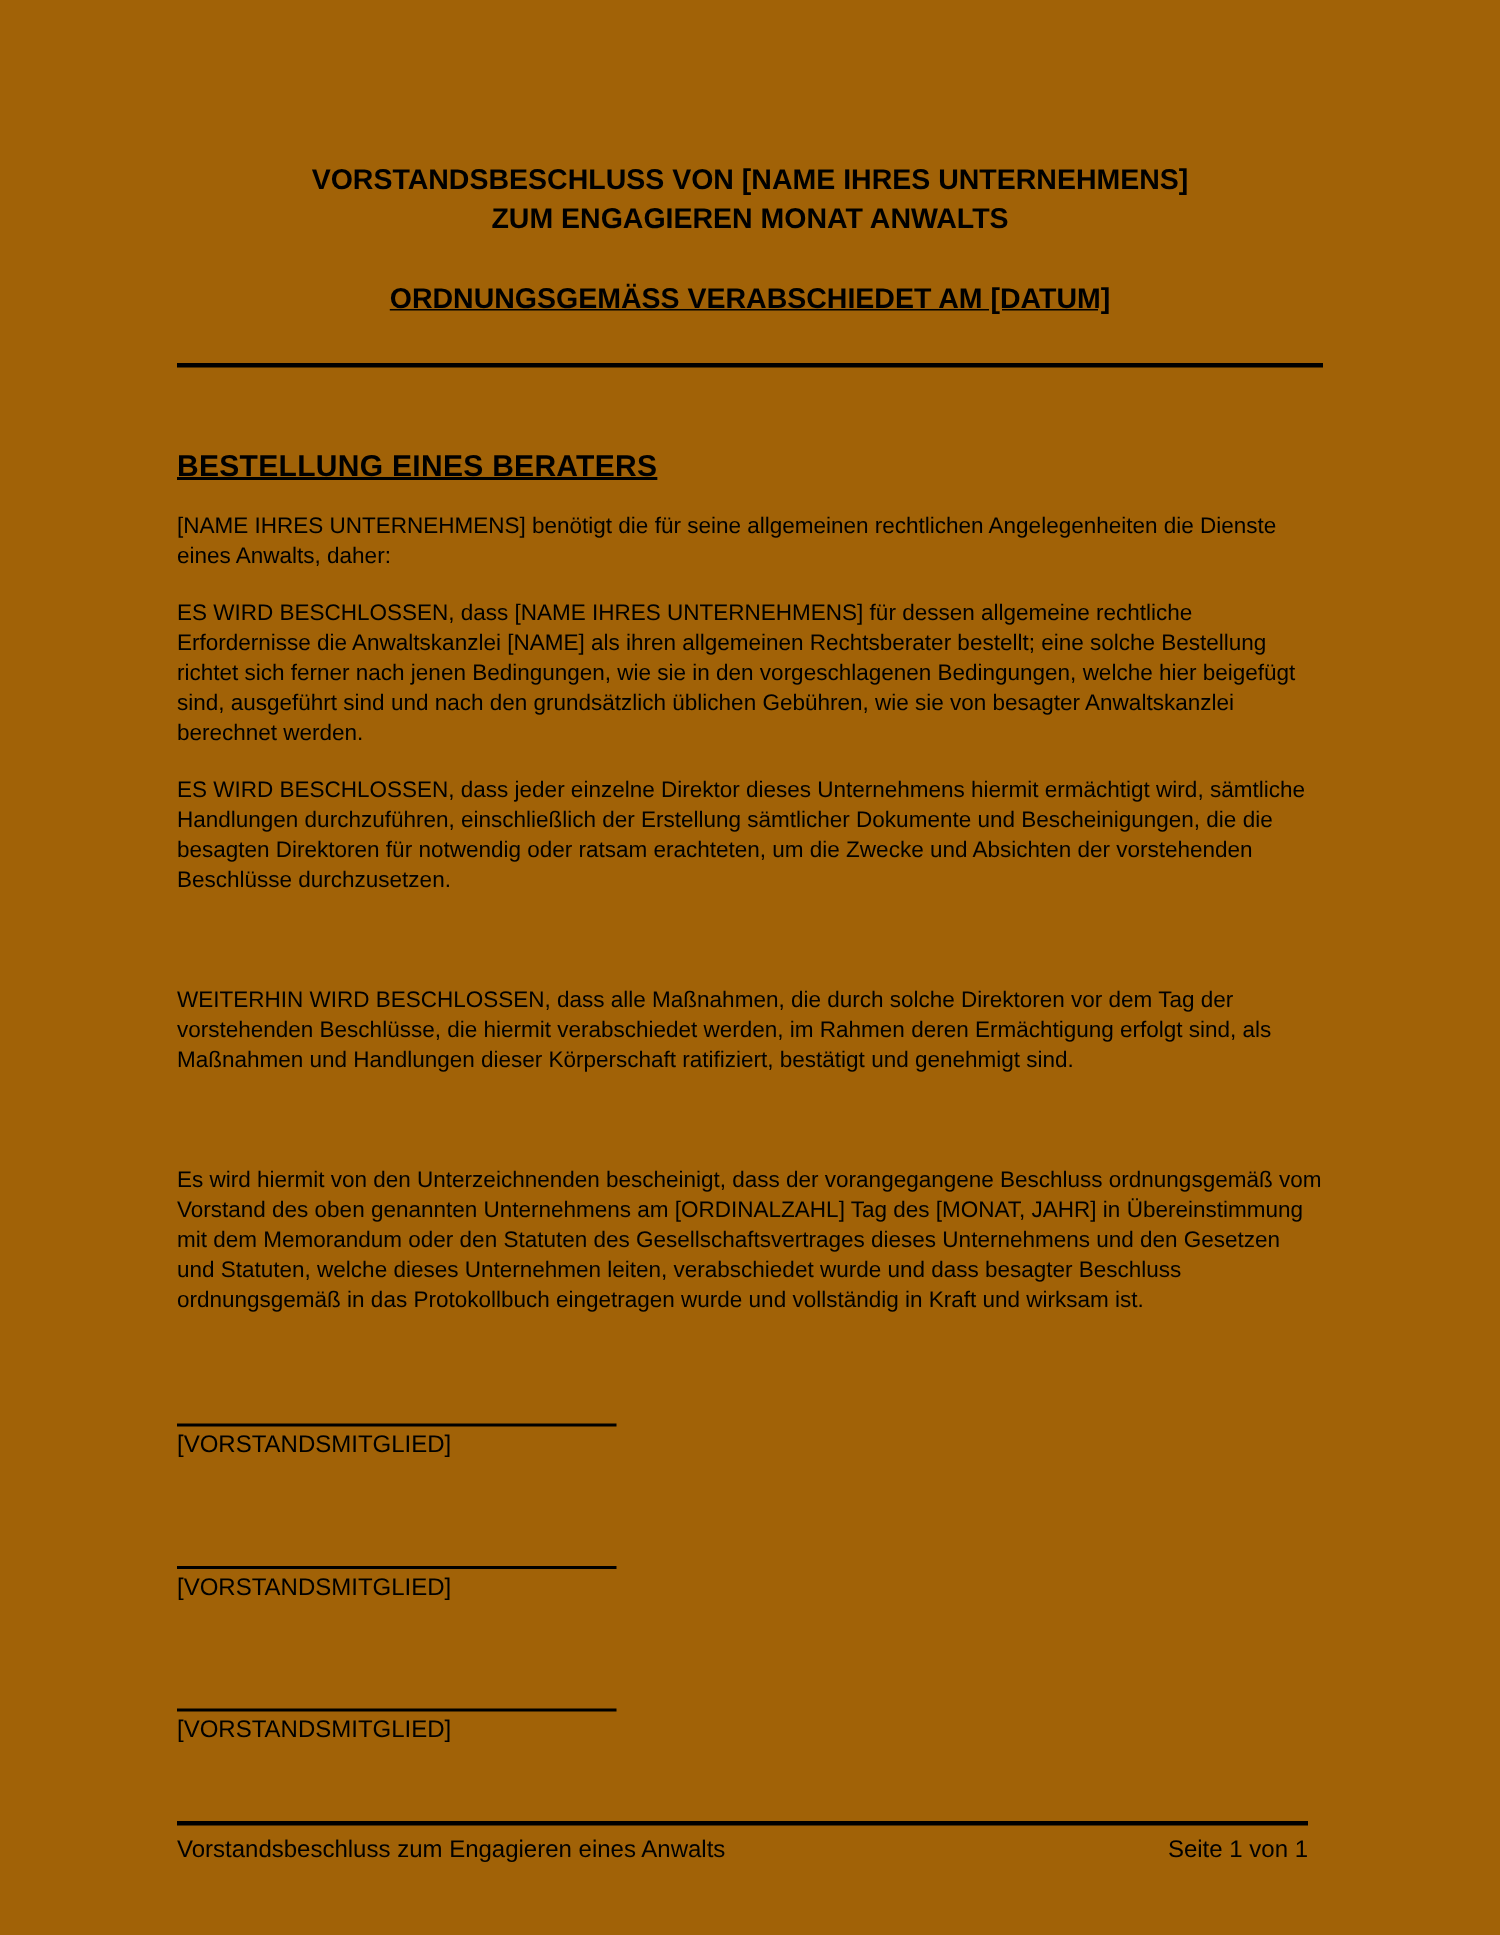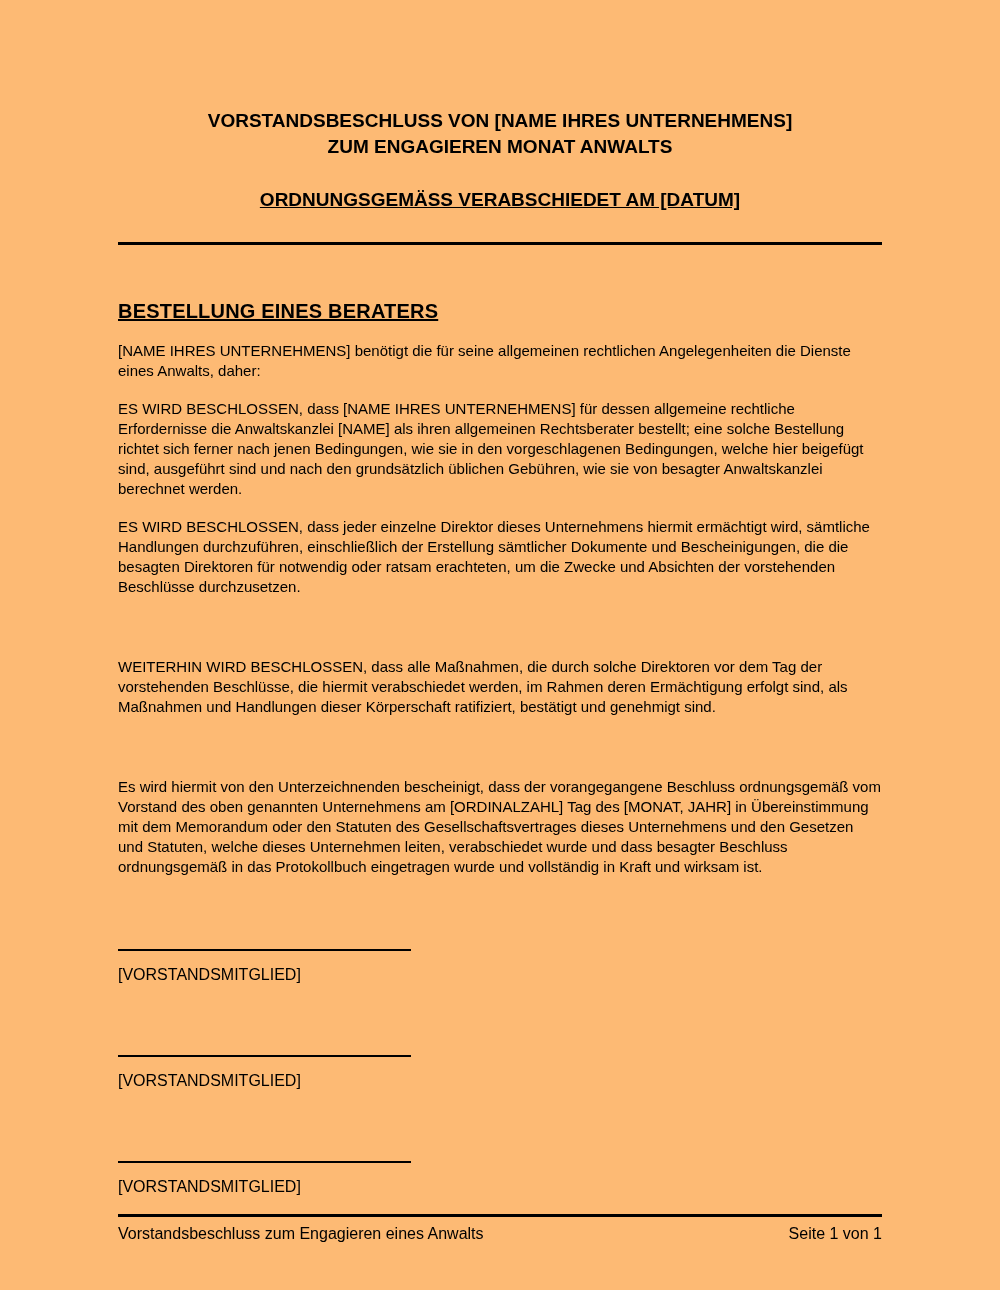--- a/index.html
+++ b/index.html
@@ -2,21 +2,21 @@
 <html lang="de"><head>
 <meta charset="utf-8">
 <style>
   * { margin: 0; padding: 0; box-sizing: border-box; }
   html, body { background: #ffffff; }
   .page {
     position: relative;
     width: 1000px;
     height: 1290px;
     margin: 0 auto;
-    background: #fdba74;
+    background: #a16207;
     color: #000000;
     font-family: "Liberation Sans", "DejaVu Sans", sans-serif;
     overflow: hidden;
   }
   .content {
     padding: 108px 118px 0 118px;
   }
   .title-block {
     text-align: center;
     font-weight: bold;
@@ -59,26 +59,26 @@
     margin-top: 72px;
   }
   .sig-line {
     width: 293px;
     border-bottom: 2px solid #000000;
     height: 1px;
   }
   .sig-label {
     font-size: 16px;
     line-height: 20px;
-    margin-top: 14px;
+    margin-top: 3px;
   }
   .footer {
     position: absolute;
     left: 118px;
-    right: 118px;
+    right: 128px;
     bottom: 46px;
   }
   .footer-rule {
     border: none;
     border-top: 3px solid #000000;
     width: 100%;
   }
   .footer-row {
     display: flex;
     justify-content: space-between;

